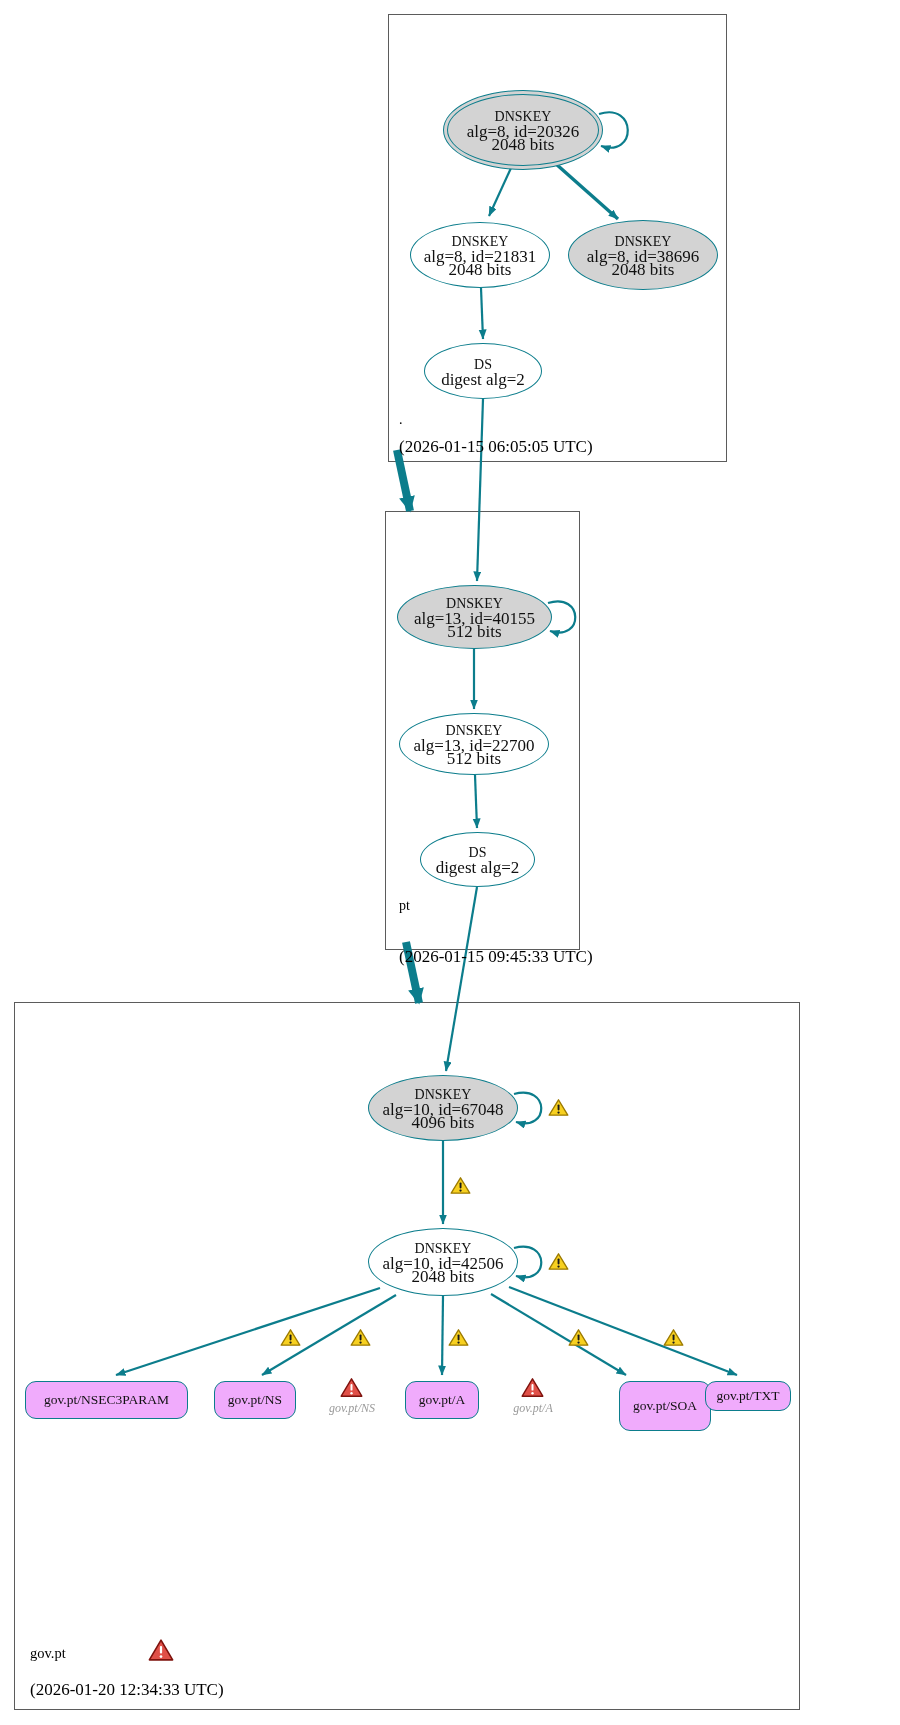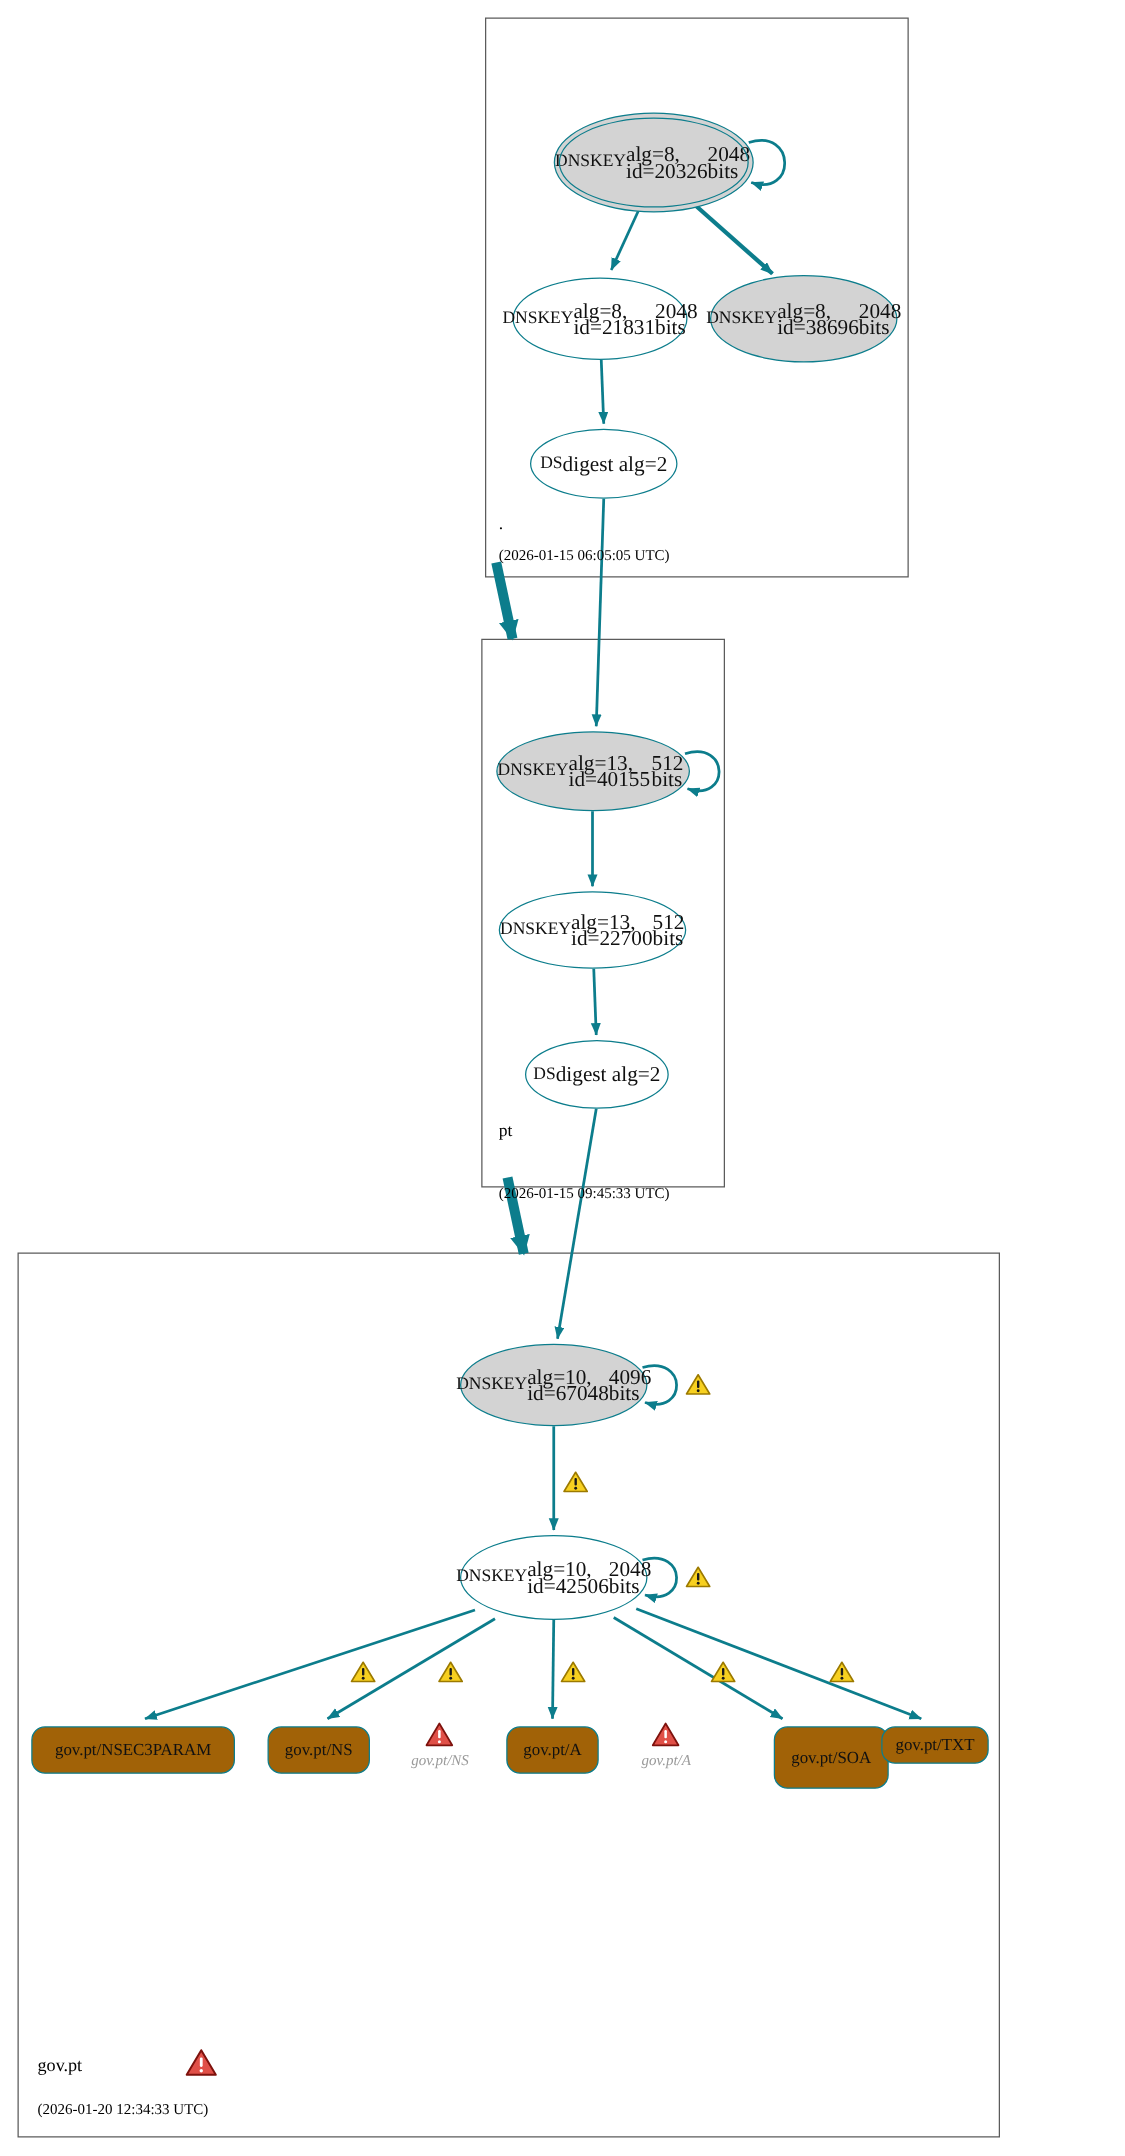--- a/index.html
+++ b/index.html
@@ -1,31 +1,31 @@
 <!DOCTYPE html>
 <html><head>
 <meta charset="utf-8">
 <style>
   * { margin:0; padding:0; box-sizing:border-box; }
   html,body { background:#fff; }
   body { font-family:"Liberation Serif","DejaVu Serif",serif; color:#111; }
   .canvas { position:relative; width:900px; height:1725px; background:#fff; overflow:hidden; }
   .zone-box { position:absolute; border:1px solid #5b5b5b; background:transparent; }
   svg.edges { position:absolute; left:0; top:0; width:900px; height:1725px; pointer-events:none; }
-  .node { position:absolute; display:flex; flex-direction:row; align-items:center; justify-content:center;
-          text-align:left; z-index:3; }
+  .node { position:absolute; display:flex; flex-direction:column; align-items:center; justify-content:center;
+          text-align:right; z-index:3; }
   .ellipse { border:1.7px solid #0c7d8c; border-radius:50%; background:#fff; }
   .ellipse.gray { background:#d3d3d3; }
   .ellipse.double::after { content:""; position:absolute; inset:3px; border:1.7px solid #0c7d8c; border-radius:50%; }
   .node .t { font-size:14px; line-height:16px; color:#101010; }
   .node .s { font-size:17px; line-height:13px; color:#101010; }
-  .rrset { position:absolute; border:1.7px solid #0c7d8c; border-radius:11px; background:#a16207;
+  .rrset { position:absolute; border:1.7px solid #0c7d8c; border-radius:11px; background:#f0abfc;
            display:flex; align-items:center; justify-content:center; font-size:13.5px; z-index:3; }
   .zone-label { position:absolute; font-size:14px; color:#000; z-index:4; }
-  .zone-ts { position:absolute; font-size:12px; color:#000; z-index:4; }
+  .zone-ts { position:absolute; font-size:17px; color:#000; z-index:4; }
   .icon { position:absolute; z-index:5; line-height:0; }
   .err-label { position:absolute; font-style:italic; color:#9a9a9a; font-size:12px; text-align:center; z-index:4; }
 </style>
 </head>
 <body>
 
 <div class="canvas">
 
   <div class="zone-box" style="left:388px;top:14px;width:339px;height:448px"></div>
   <div class="zone-box" style="left:385px;top:511px;width:195px;height:439px"></div>

